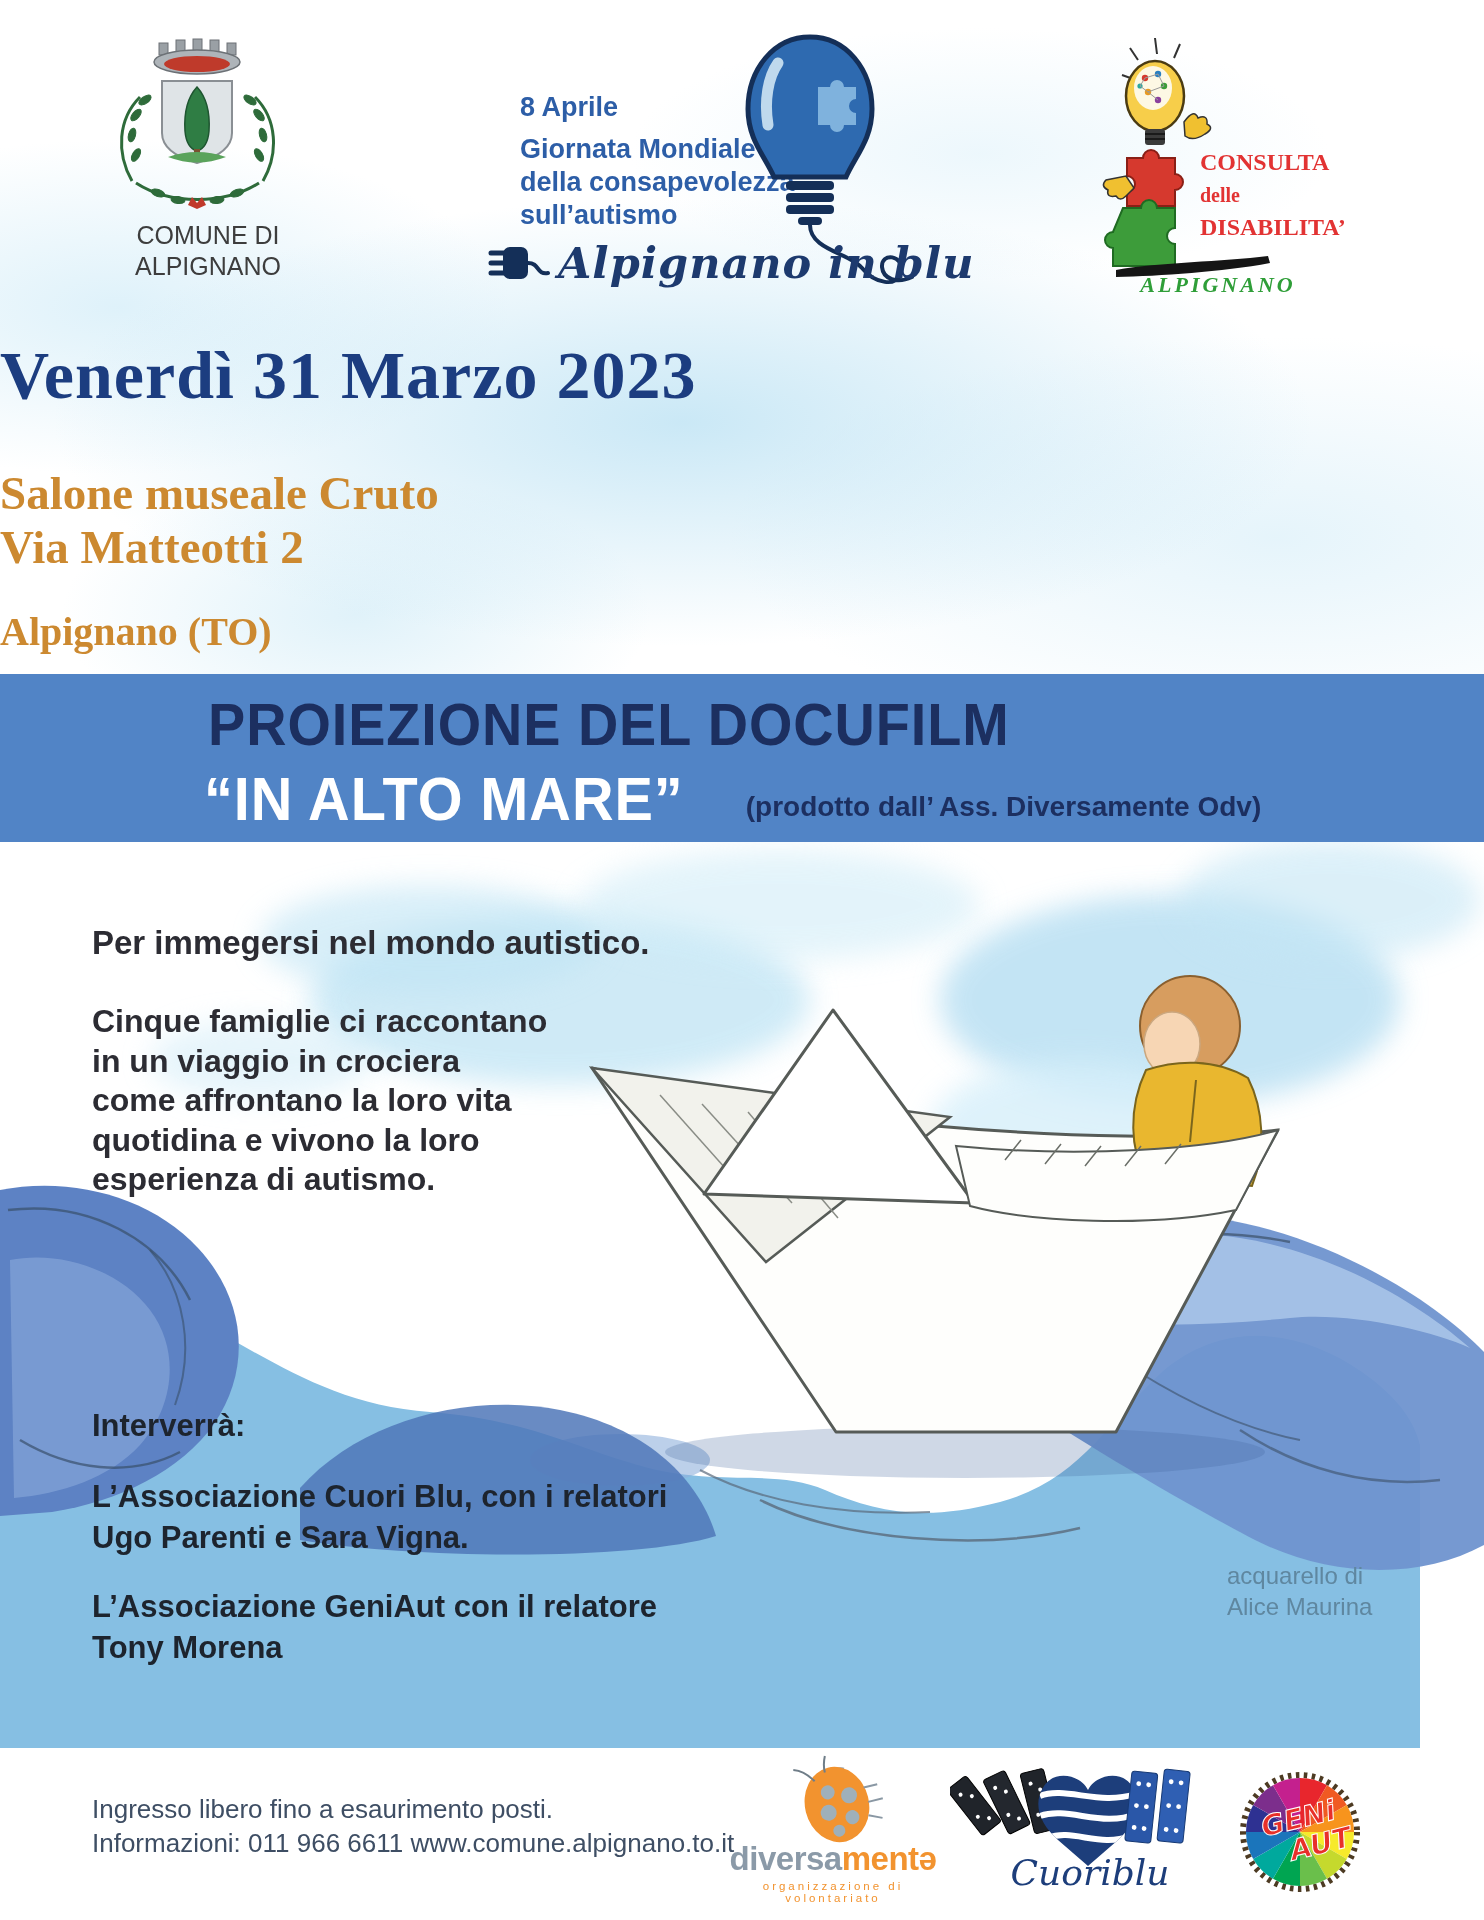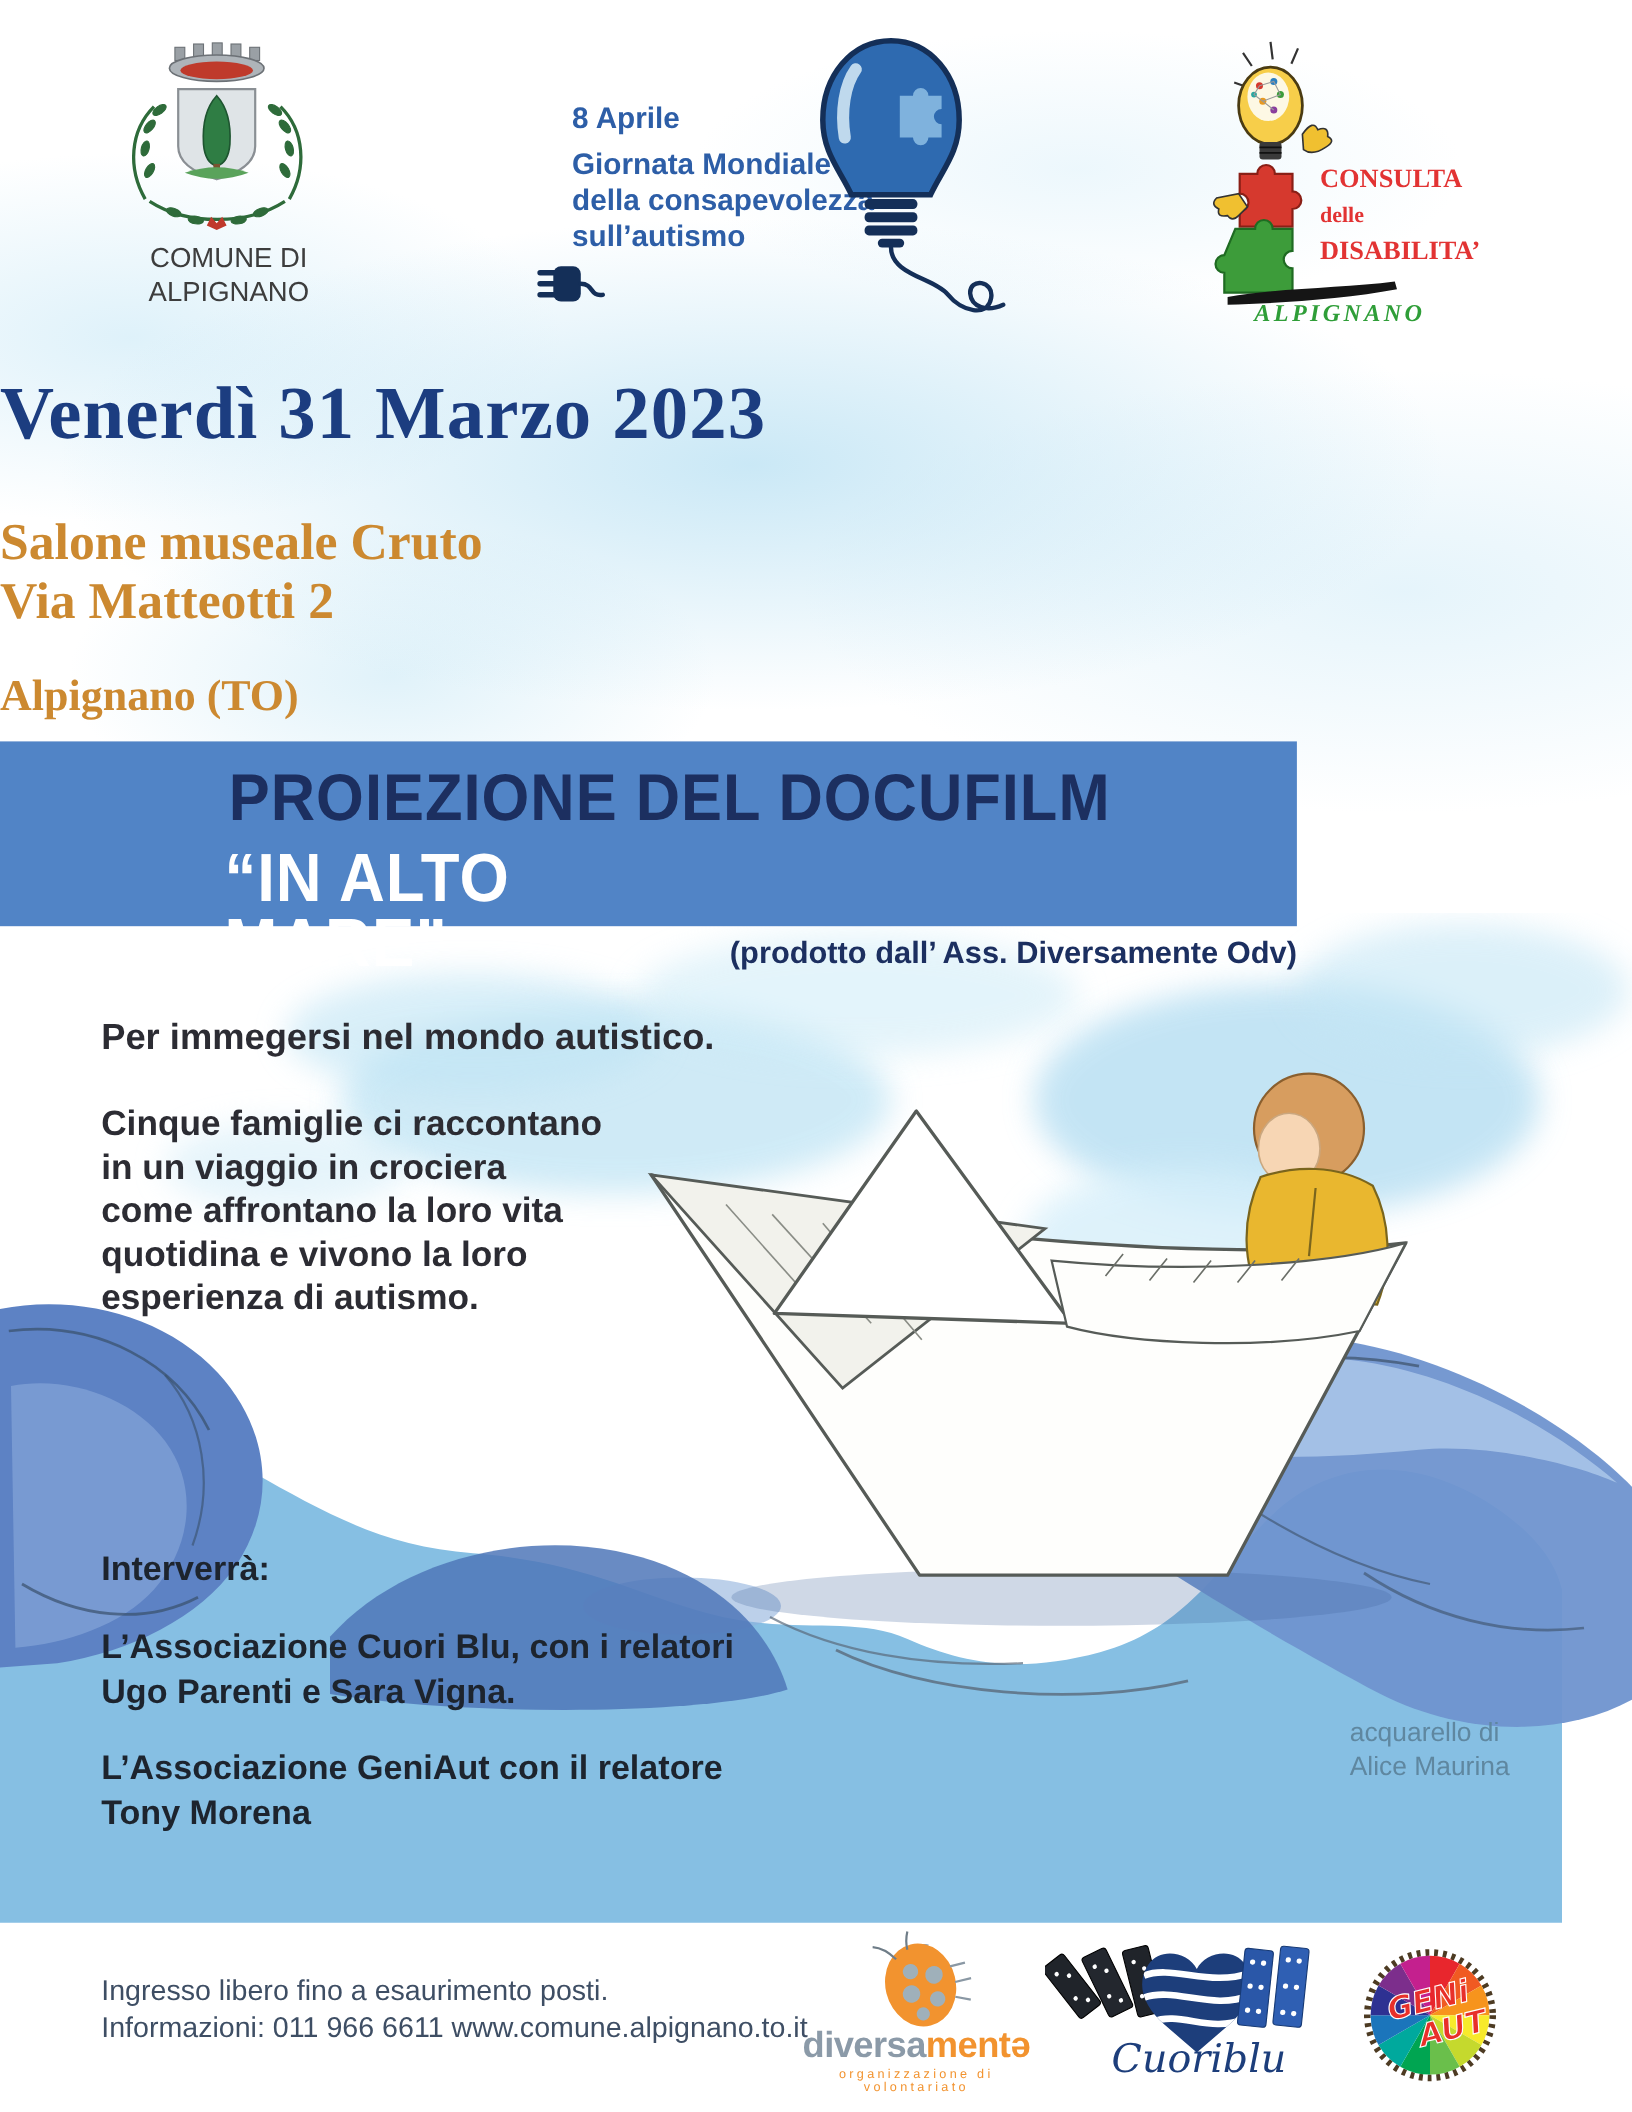--- a/index.html
+++ b/index.html
@@ -30,21 +30,21 @@
 
   
   .ev{left:0;width:1188px;text-align:left;font-family:"Liberation Serif",serif;font-weight:700;}
   .ev-date{top:336px;font-size:68px;color:#1c3d80;letter-spacing:1px;}
   .ev-time{top:414px;font-size:47px;color:#1c3d80;}
   .ev-venue{top:466px;font-size:47px;color:#cc8930;}
   .ev-address{top:520px;font-size:47px;color:#cc8930;}
   .ev-city{top:608px;font-size:40px;color:#cc8930;}
 
   
-  .banner{left:0;top:674px;width:1179px;height:168px;background:#5184c6;}
+  .banner{left:0;top:674px;width:1484px;height:168px;background:#5184c6;}
   .banner-kicker{position:absolute;left:208px;top:16px;font-size:60px;font-weight:700;color:#1c2f60;
     transform:scaleX(.93);transform-origin:left;letter-spacing:1px;}
   .banner-line2{position:absolute;left:204px;top:96px;display:flex;align-items:flex-end;gap:26px;}
   .banner-title{font-size:62px;font-weight:700;color:#ffffff;transform:scaleX(.93);transform-origin:left;
     letter-spacing:1px;line-height:.95;}
   .banner-producer{font-size:28px;font-weight:700;color:#1c2f60;padding-bottom:6px;white-space:nowrap;}
 
   
   .desc-intro{left:92px;top:924px;font-size:33px;font-weight:700;color:#2c2c33;}
   .desc-body{left:92px;top:1002px;font-size:32px;font-weight:700;color:#2c2c33;line-height:39.5px;}
@@ -194,20 +194,21 @@
     </g>
     <path d="M110,200 C110,225 150,228 162,243 C174,258 198,264 201,246 C204,230 181,227 182,242 C183,254 197,259 212,252" stroke="#142f58" stroke-width="4" fill="none" stroke-linecap="round"></path>
   </svg>
 
   <div class="abs z3 script-line">
     <svg width="62" height="40" viewBox="0 0 62 40">
       <path d="M3,10 H17 M3,20 H17 M3,30 H17" stroke="#142f58" stroke-width="5" stroke-linecap="round"></path>
       <rect x="15" y="4" width="25" height="32" rx="7" fill="#142f58"></rect>
       <path d="M40,20 C52,20 48,32 60,30" stroke="#142f58" stroke-width="4" fill="none" stroke-linecap="round"></path>
     </svg>
+    <span class="script-text">Alpignano in blu</span>
   </div>
 
   <svg class="abs z3" style="left:1100px;top:30px" width="245" height="270" viewBox="0 0 245 270">
     <g>
       <path d="M30,18 L38,30 M55,8 L57,24 M80,14 L74,28 M22,45 L36,50" stroke="#333" stroke-width="2"></path>
       <ellipse cx="55" cy="66" rx="29" ry="35" fill="#f7ce4a" stroke="#4a3b12" stroke-width="2.5"></ellipse>
       <ellipse cx="53" cy="58" rx="19" ry="22" fill="#fdfdf5" opacity=".9"></ellipse>
       <g>
         <circle cx="45" cy="48" r="3.2" fill="#d6392e"></circle>
           <circle cx="58" cy="44" r="3.2" fill="#2a7fc0"></circle>

